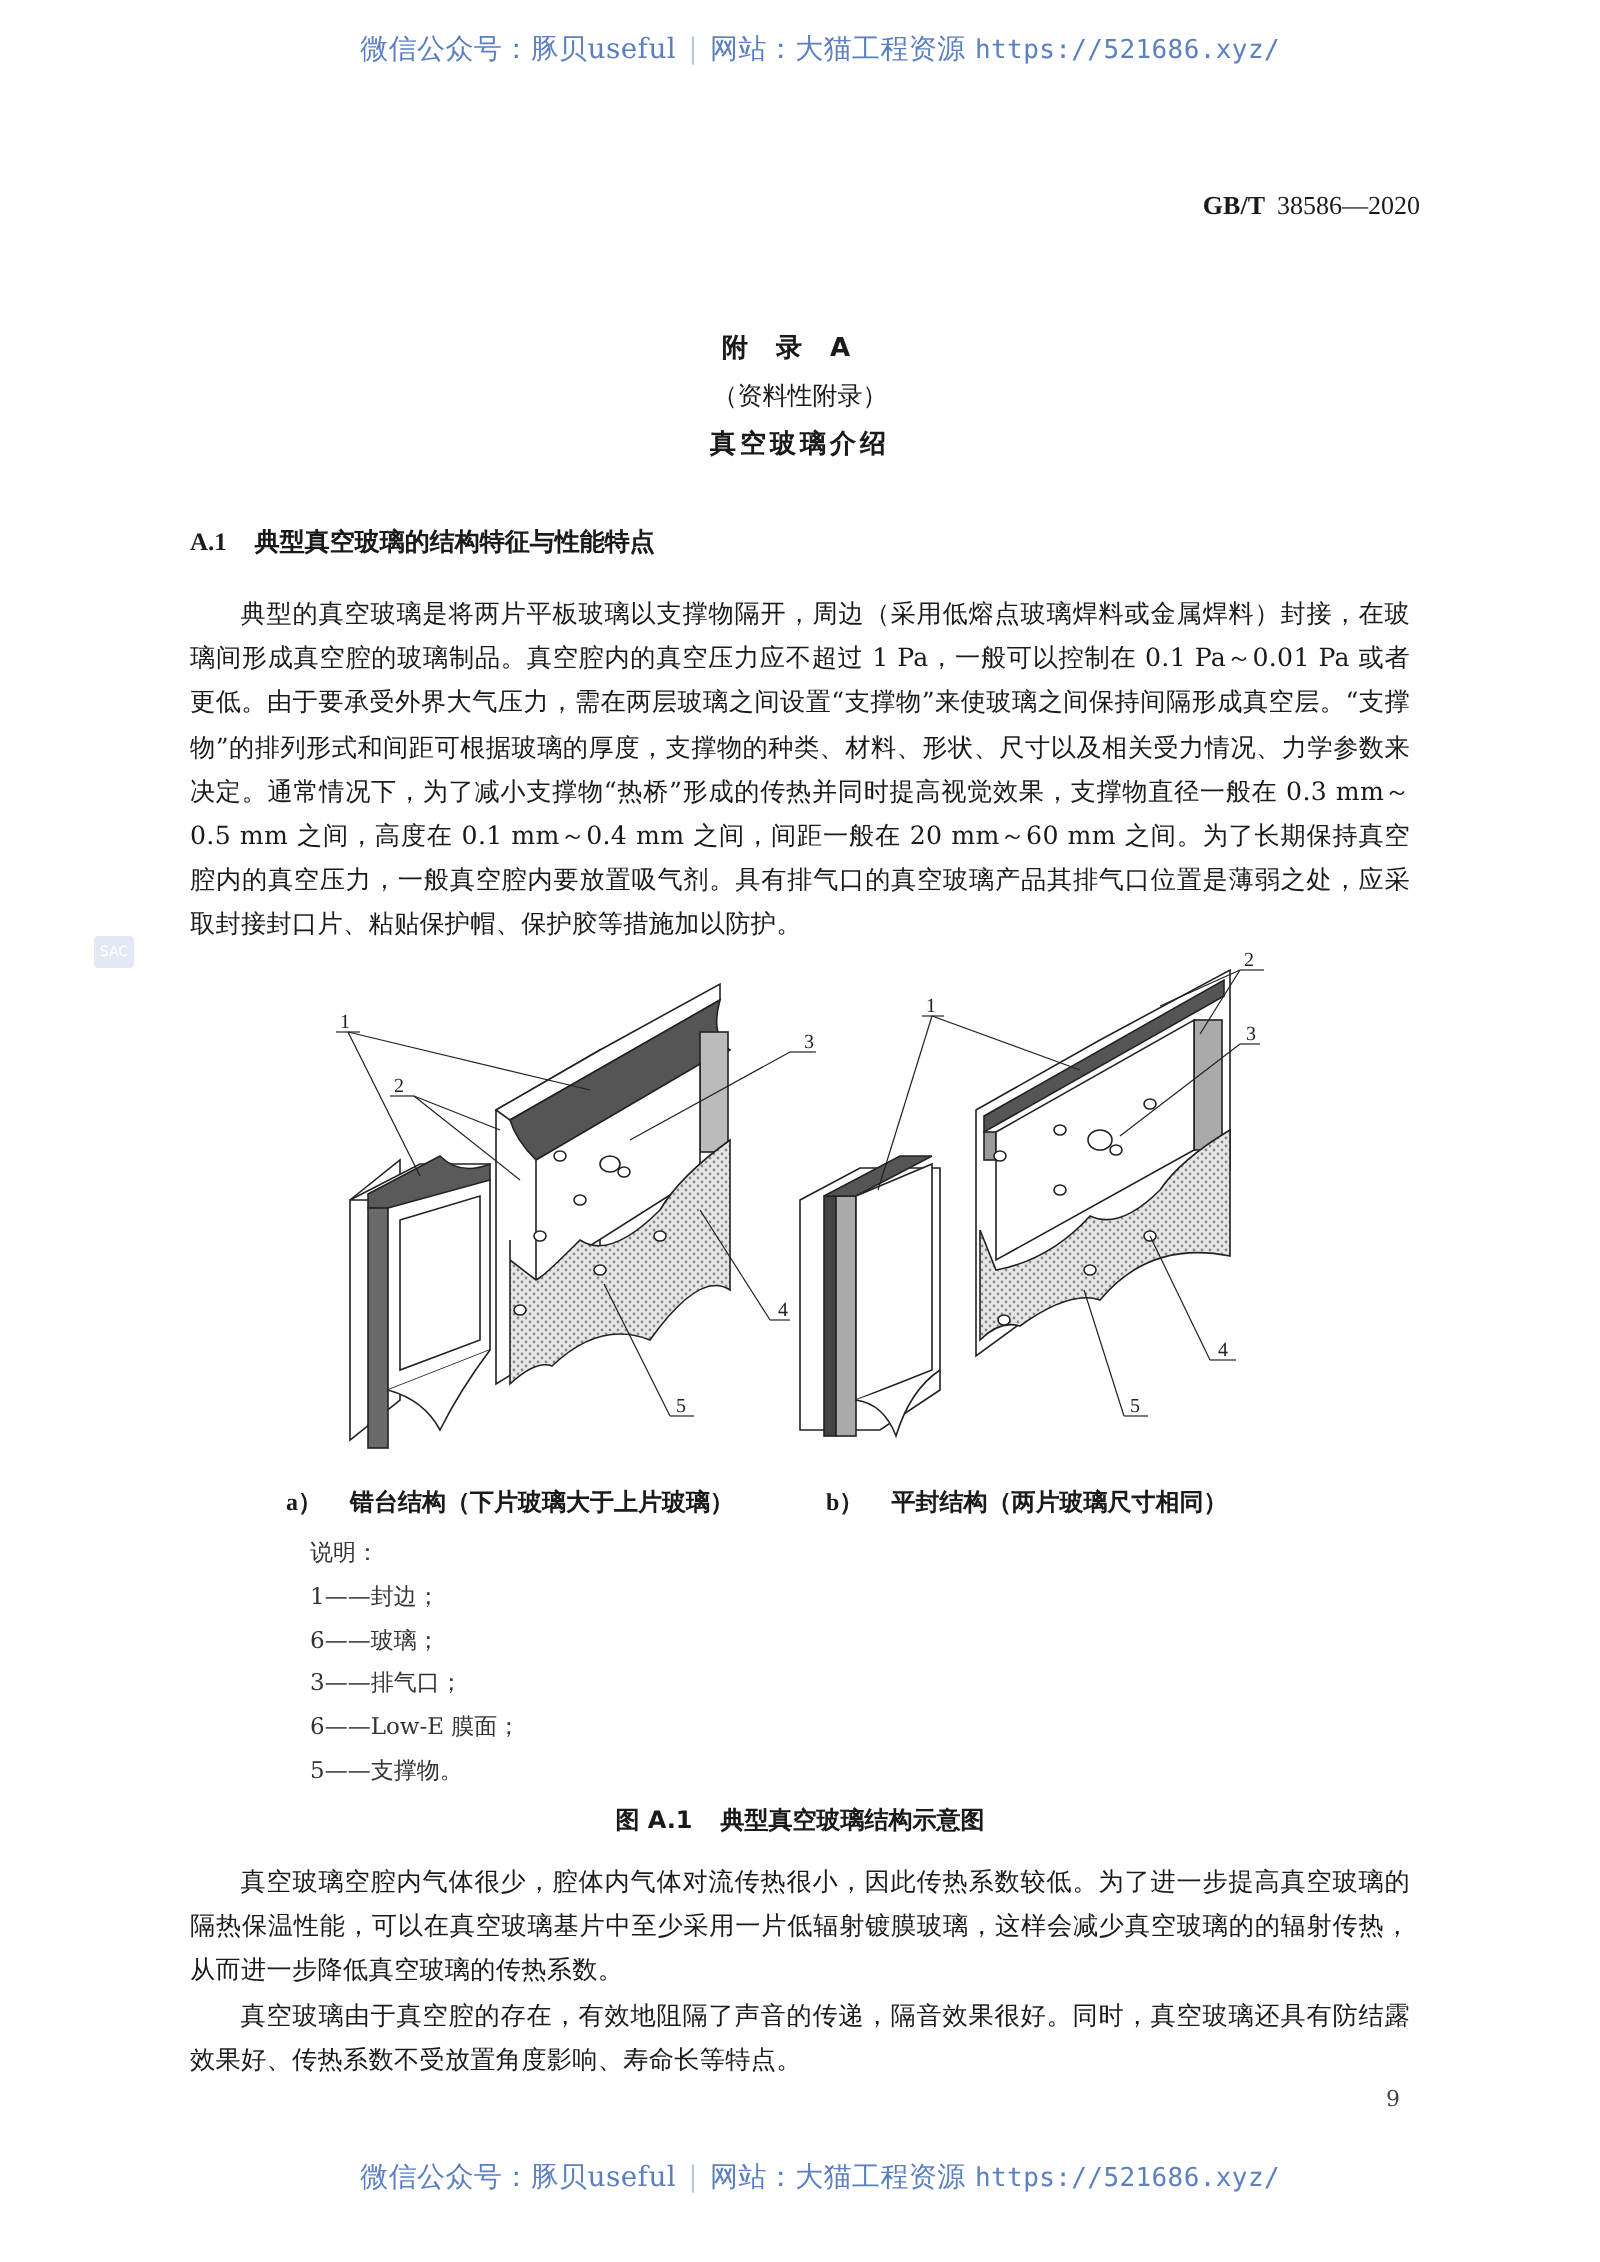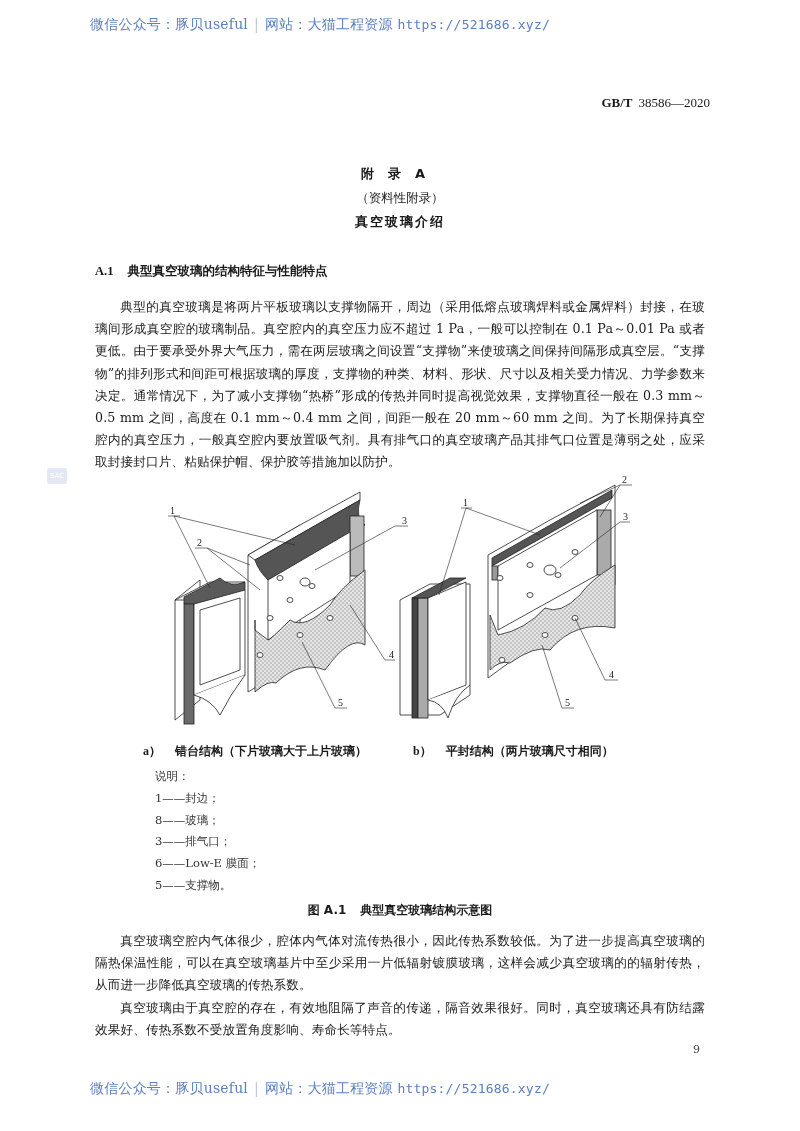--- a/index.html
+++ b/index.html
@@ -2,21 +2,21 @@
 <html><head>
 <meta charset="utf-8">
 <style>
   html, body { margin: 0; padding: 0; }
   body {
     width: 800px; height: 1131px; position: relative; overflow: hidden;
     background: #ffffff; color: #1a1a1a;
     font-family: "DejaVu Serif", "Liberation Serif", serif;
   }
   .watermark {
-    position: absolute; left: 0; width: 640px; text-align: center;
+    position: absolute; left: 0; width: 640px; text-align: right;
     color: #5b7fc0; font-size: 14px; letter-spacing: 0.2px;
     font-family: "DejaVu Serif", serif;
   }
   .watermark .sep { color: #b9c6e0; margin: 0 6px; }
   .watermark .url { font-family: "DejaVu Sans Mono", "Liberation Mono", monospace; font-size: 13px; }
   .wm-top { top: 16px; }
   .wm-bottom { top: 1080px; }
 
   .std-no {
     position: absolute; top: 95px; right: 90px; font-size: 13px;
@@ -210,21 +210,21 @@
 <div class="sub-cap cap-a">
   <span class="lbl">a）</span><span>错台结构（下片玻璃大于上片玻璃）</span>
 </div>
 <div class="sub-cap cap-b">
   <span class="lbl">b）</span><span>平封结构（两片玻璃尺寸相同）</span>
 </div>
 
 <div class="legend">
   <div class="title">说明：</div>
   <div>1——封边；</div>
-  <div>8——玻璃；</div>
+  <div>6——玻璃；</div>
   <div>3——排气口；</div>
   <div>6——Low-E 膜面；</div>
   <div>5——支撑物。</div>
 </div>
 
 <div class="fig-title">
   <span class="num">图 A.1</span><span>典型真空玻璃结构示意图</span>
 </div>
 
 <div class="para para2">真空玻璃空腔内气体很少，腔体内气体对流传热很小，因此传热系数较低。为了进一步提高真空玻璃的隔热保温性能，可以在真空玻璃基片中至少采用一片低辐射镀膜玻璃，这样会减少真空玻璃的的辐射传热，从而进一步降低真空玻璃的传热系数。</div>

